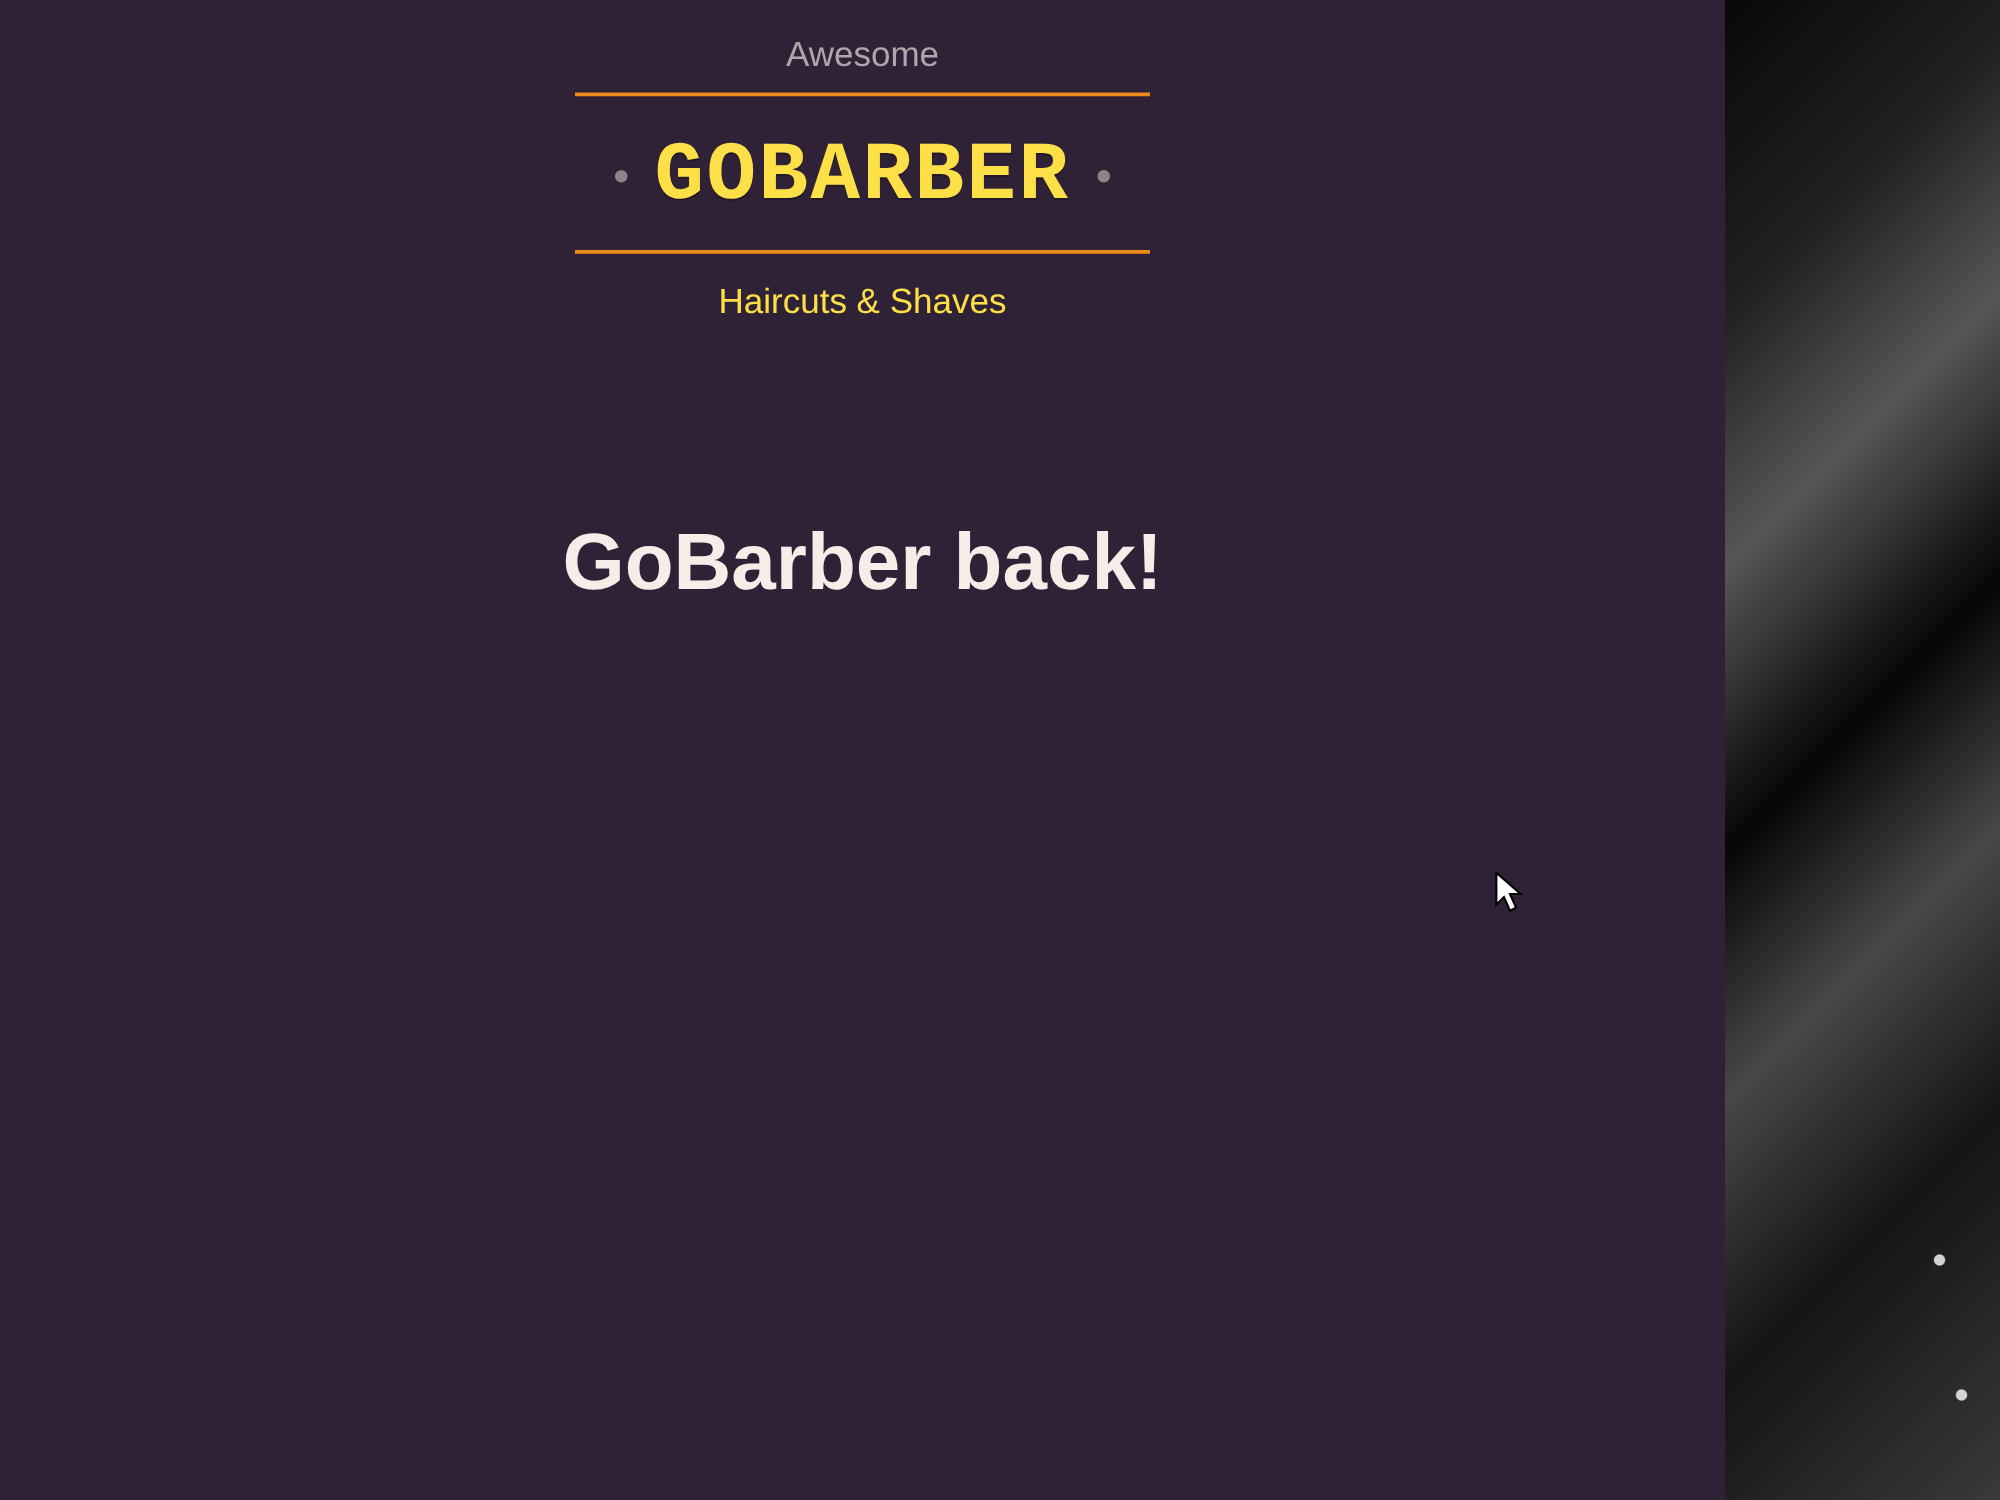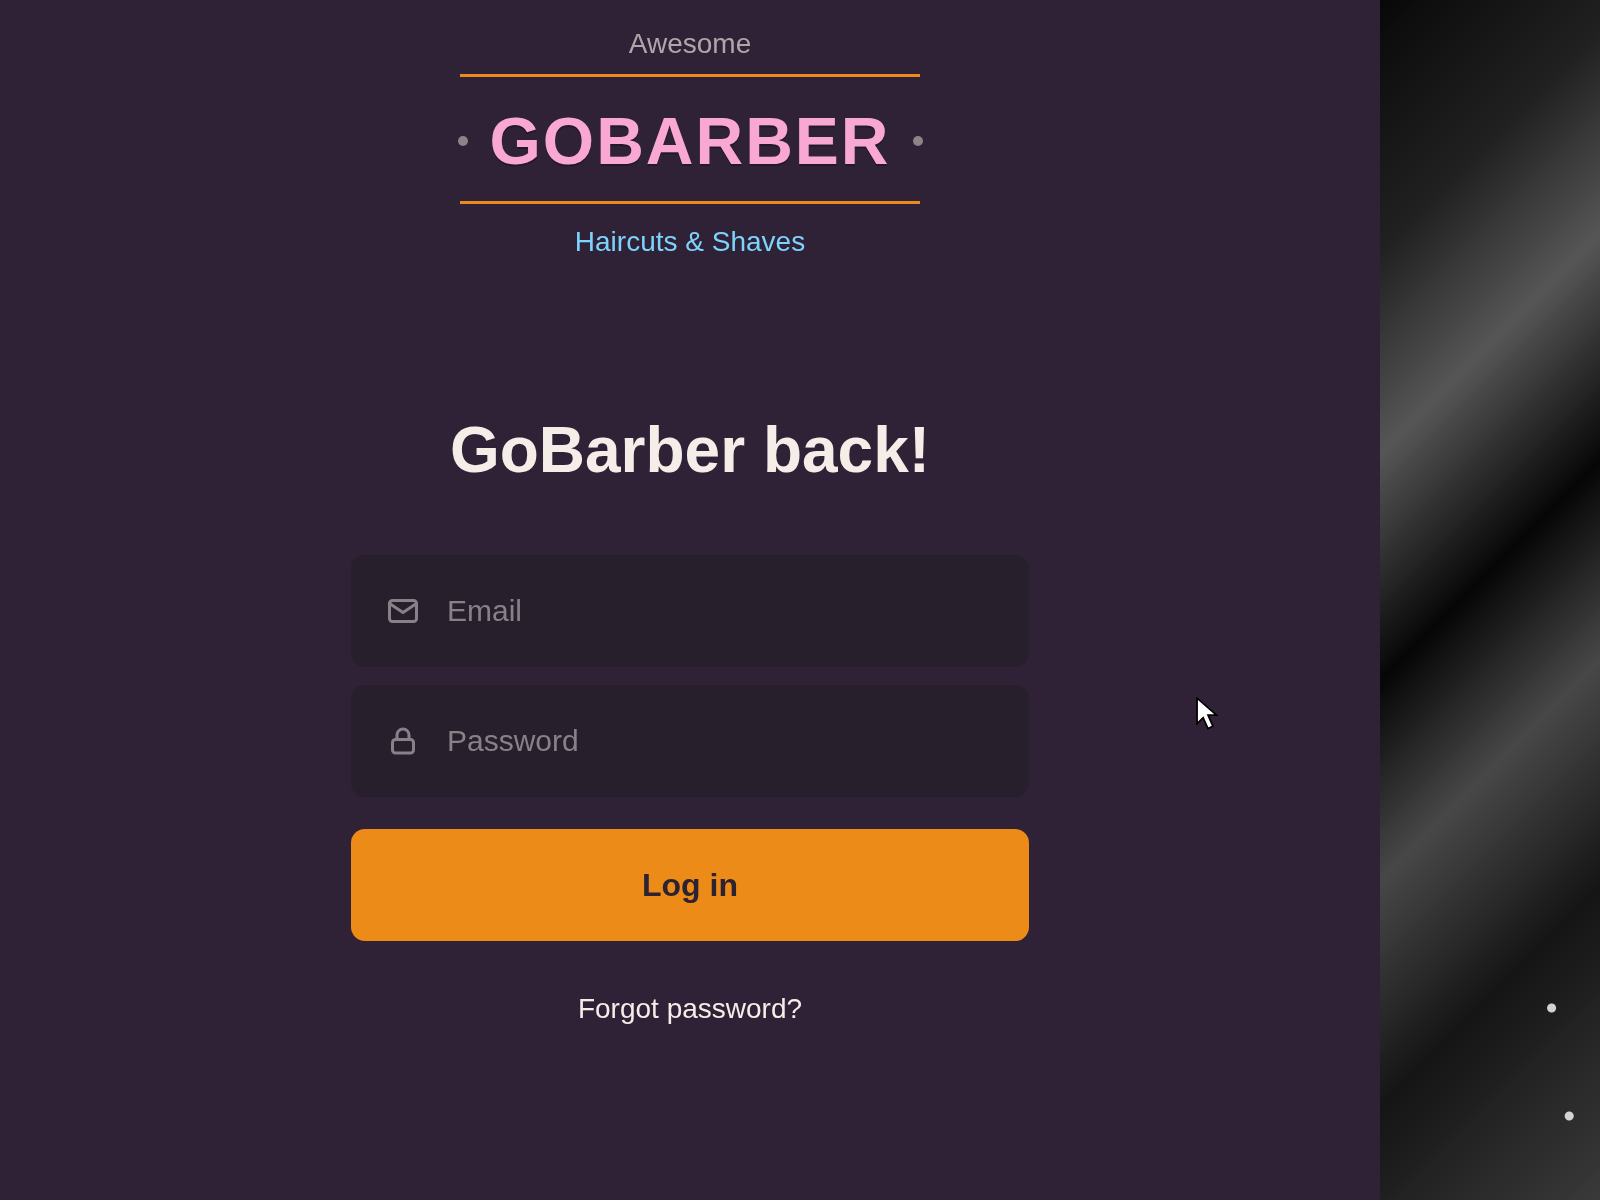--- a/index.html
+++ b/index.html
@@ -44,32 +44,32 @@
     align-items: center;
     gap: 22px;
     padding: 26px 0 22px;
   }
   .brand-dot {
     width: 10px; height: 10px;
     border-radius: 50%;
     background: #8f8288;
   }
   .brand-word {
-    font-family: Liberation Sans, sans-serif;
+    font-family: Liberation Mono, monospace;
     font-size: 66px;
     font-weight: 700;
     letter-spacing: 2px;
-    color: #f9a8d4;
+    color: #fde047;
     text-transform: uppercase;
     font-variant: small-caps;
     text-shadow: 0 2px 0 rgba(0,0,0,.25);
   }
   .logo-bottom {
     font-size: 28px;
-    color: #7dd3fc;
+    color: #fde047;
     margin-top: 22px;
     font-weight: 400;
   }
 
   
   .headline {
     margin-top: 155px;
     font-size: 64px;
     font-weight: 700;
     color: #f4ede8;
@@ -156,41 +156,19 @@
       <span class="brand-dot"></span>
       <span class="brand-word">GoBarber</span>
       <span class="brand-dot"></span>
     </div>
     <div class="rule"></div>
     <div class="logo-bottom">Haircuts &amp; Shaves</div>
   </div>
 
   <h1 class="headline">GoBarber back!</h1>
 
-  <form class="form">
-
-    <label class="field">
-      <svg width="36" height="36" viewBox="0 0 24 24" fill="none" stroke="#8a8088" stroke-width="2" stroke-linecap="round" stroke-linejoin="round">
-        <rect x="3" y="5" width="18" height="14" rx="2"></rect>
-        <polyline points="3 7 12 13 21 7"></polyline>
-      </svg>
-      <input type="text" placeholder="Email" value="" style="">
-    </label>
-
-    <label class="field">
-      <svg width="36" height="36" viewBox="0 0 24 24" fill="none" stroke="#8a8088" stroke-width="2" stroke-linecap="round" stroke-linejoin="round">
-        <rect x="5" y="11" width="14" height="9" rx="2"></rect>
-        <path d="M8 11V8a4 4 0 0 1 8 0v3"></path>
-      </svg>
-      <input type="password" placeholder="Password" value="" style="">
-    </label>
-
-    <button class="login-btn" type="submit">Log in</button>
-
-    <button class="forgot" type="button">Forgot password?</button>
-  </form>
 </div>
 
 <div class="right"></div>
 
 <svg class="cursor" width="26" height="34" viewBox="0 0 20 28">
   <path d="M1 1 L1 22 L6 17 L10 26 L14 24 L10 15 L17 15 Z" fill="#ffffff" stroke="#000000" stroke-width="1.4"></path>
 </svg>
 
 </body></html>

